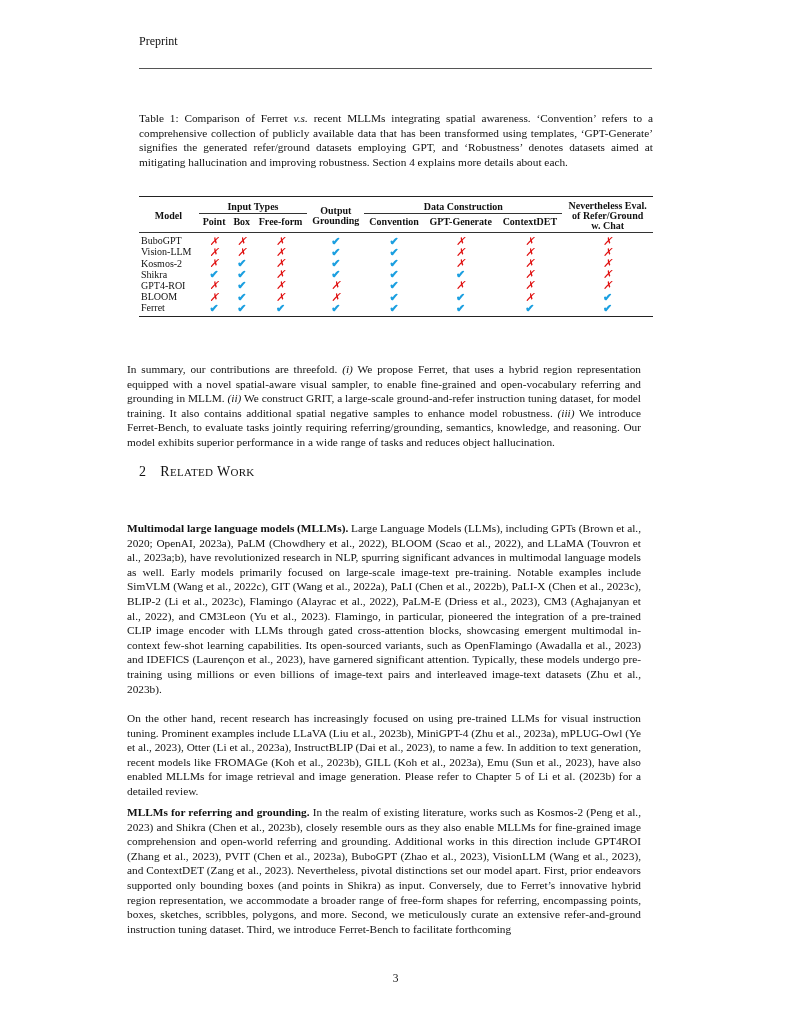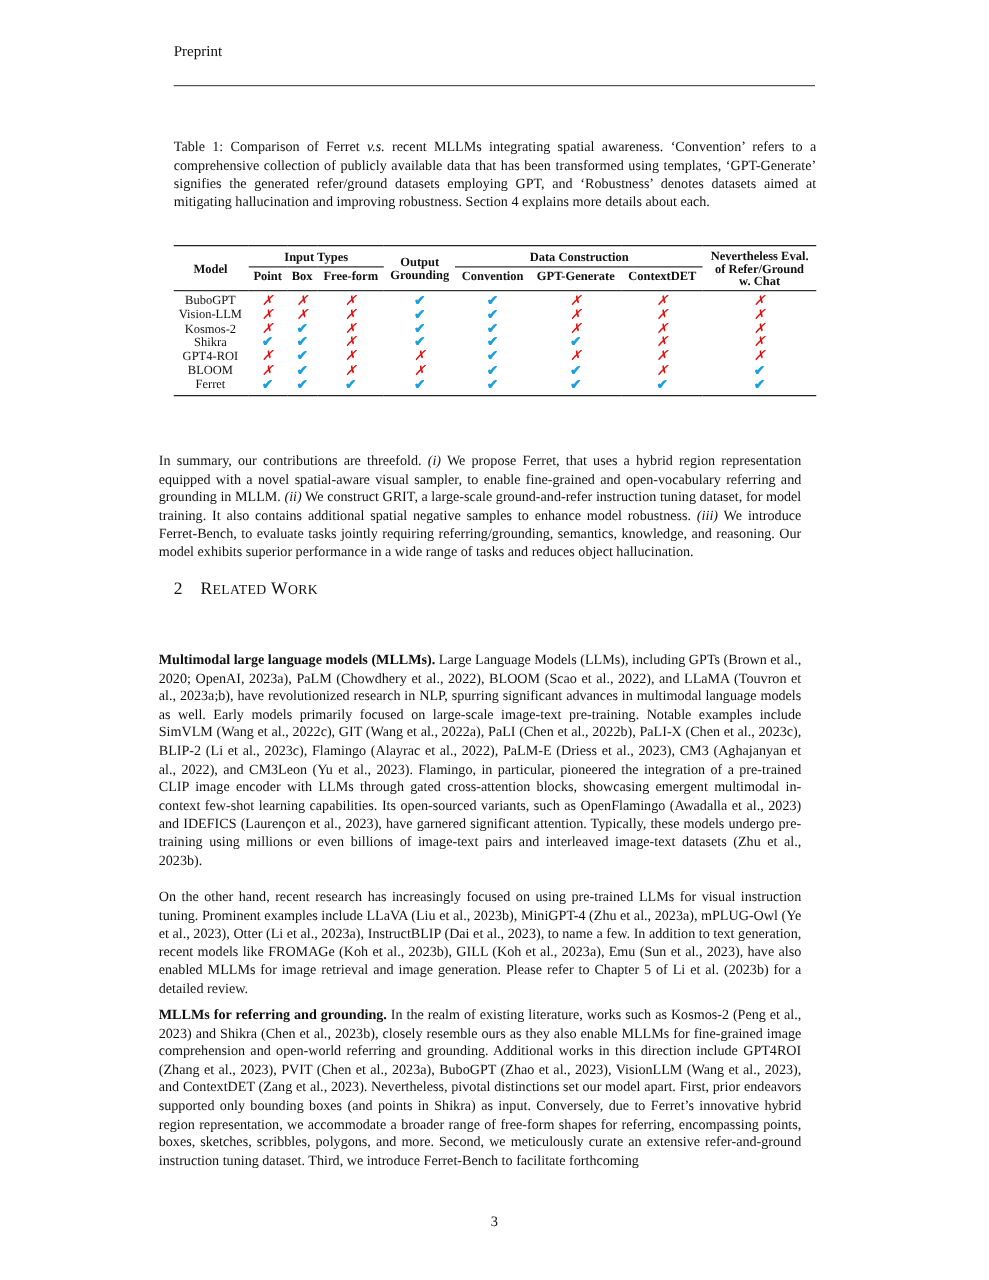--- a/index.html
+++ b/index.html
@@ -8,21 +8,21 @@
   .running-head { position:absolute; left:139px; top:34px; width:513px;
                   font-size:12px; border-bottom:1px solid #555; padding-bottom:19px; }
   .caption { position:absolute; left:139px; top:111px; width:514px;
              font-size:11.3px; line-height:14.6px; text-align:justify; hyphens:manual; }
   .caption em { font-style:italic; }
   table.cmp { position:absolute; left:139px; top:196px; width:514px;
               border-collapse:collapse; font-size:10px; line-height:10.2px; }
   table.cmp { border-top:1.3px solid #222; border-bottom:1.3px solid #222; }
   table.cmp th { font-weight:bold; padding:0 3px; text-align:center; vertical-align:middle; }
   table.cmp td { padding:0 3px; text-align:center; height:10.2px; }
-  table.cmp td.model { text-align:center; padding-left:2px; }
+  table.cmp td.model { text-align:left; padding-left:2px; }
   table.cmp tr.h1 th { padding-top:4px; }
   table.cmp tr.h2 th { padding-bottom:3px; padding-top:2px; }
   table.cmp tr.h2 { border-bottom:0.8px solid #333; }
   table.cmp tr.first td { padding-top:3px; }
   table.cmp tr.last td { padding-bottom:2px; }
   .grp { border-bottom:0.8px solid #333; }
   .mk-yes { color:#1b9fe0; font-weight:bold; font-size:11px; }
   .mk-no { color:#e01010; font-size:11px; font-style:italic; }
   .bold { font-weight:normal; }
   .para { position:absolute; left:127px; width:514px; font-size:11.3px; line-height:14.6px;

